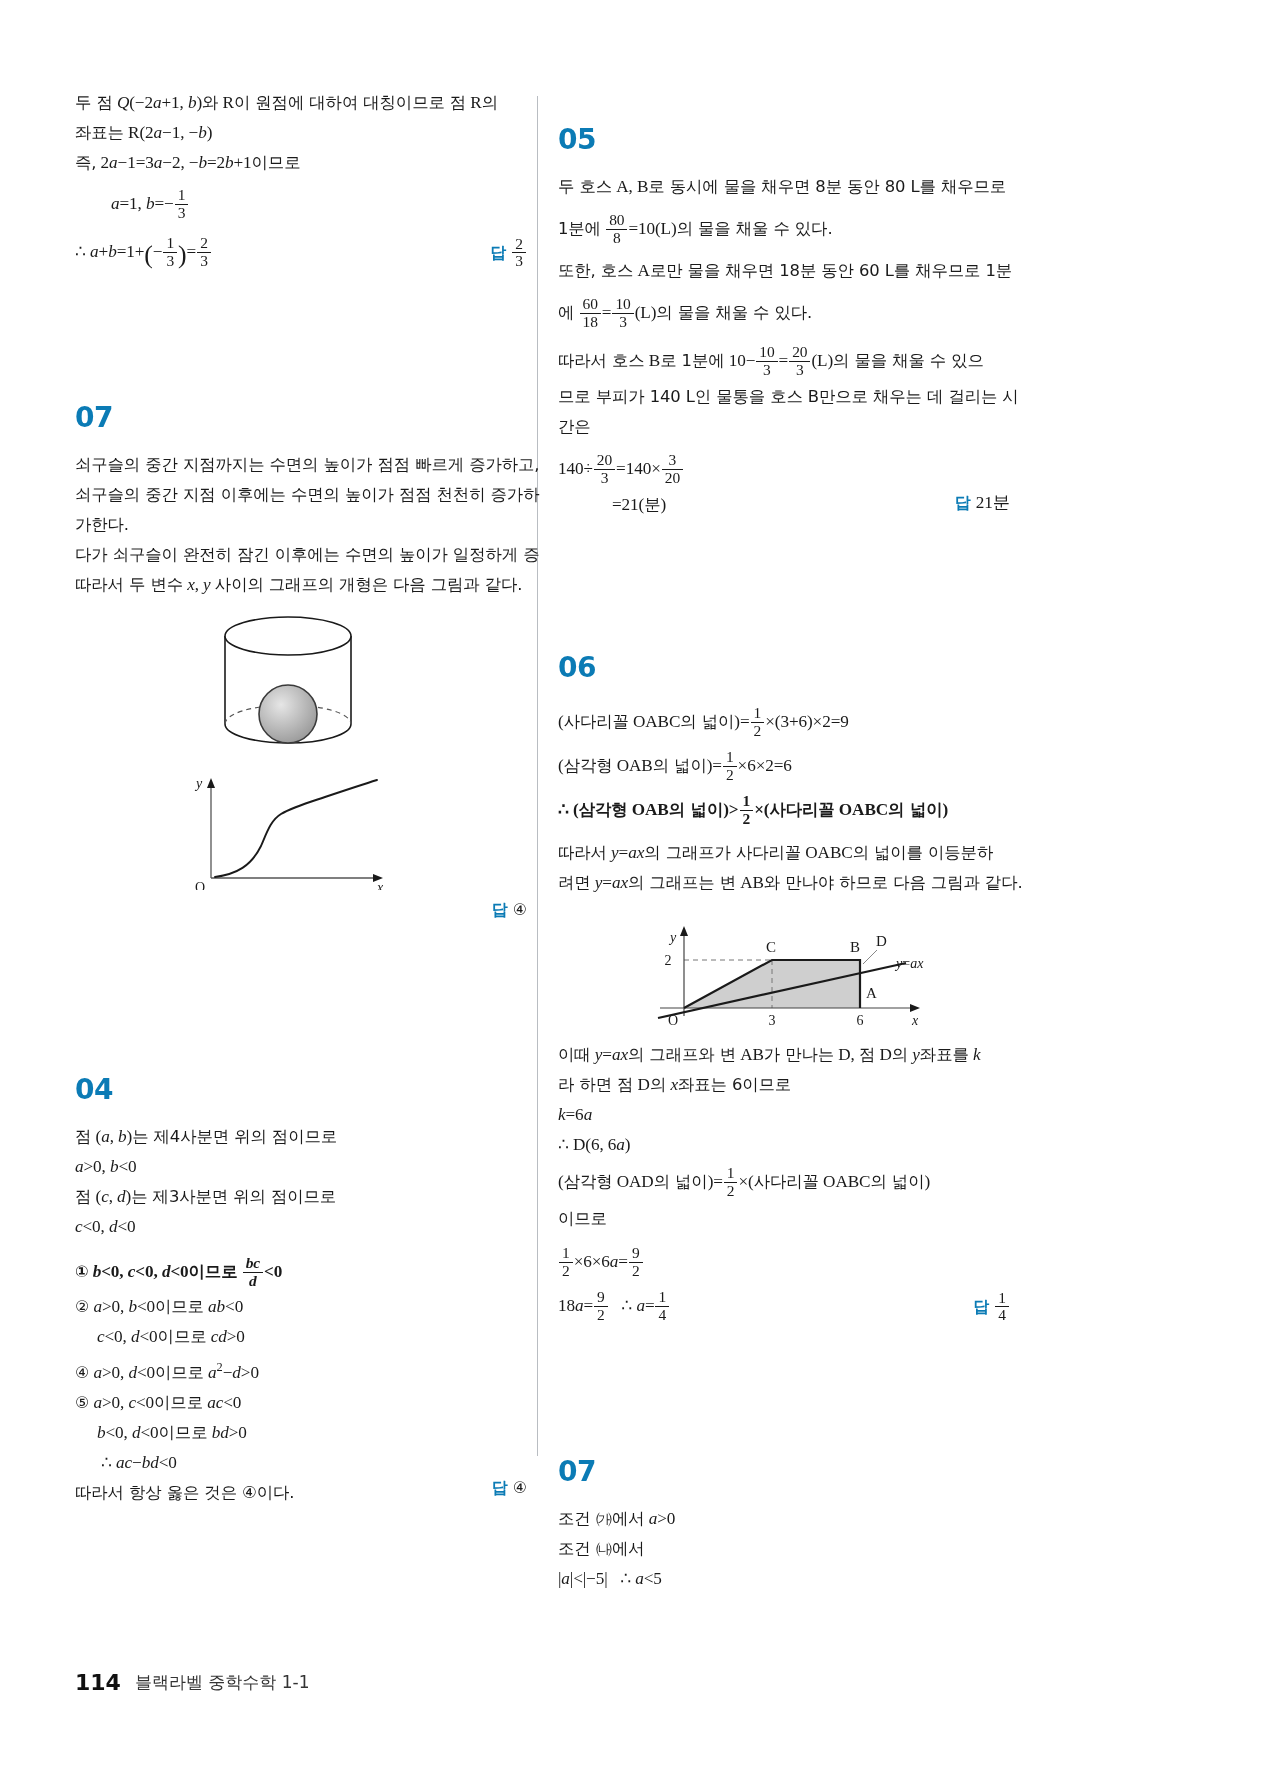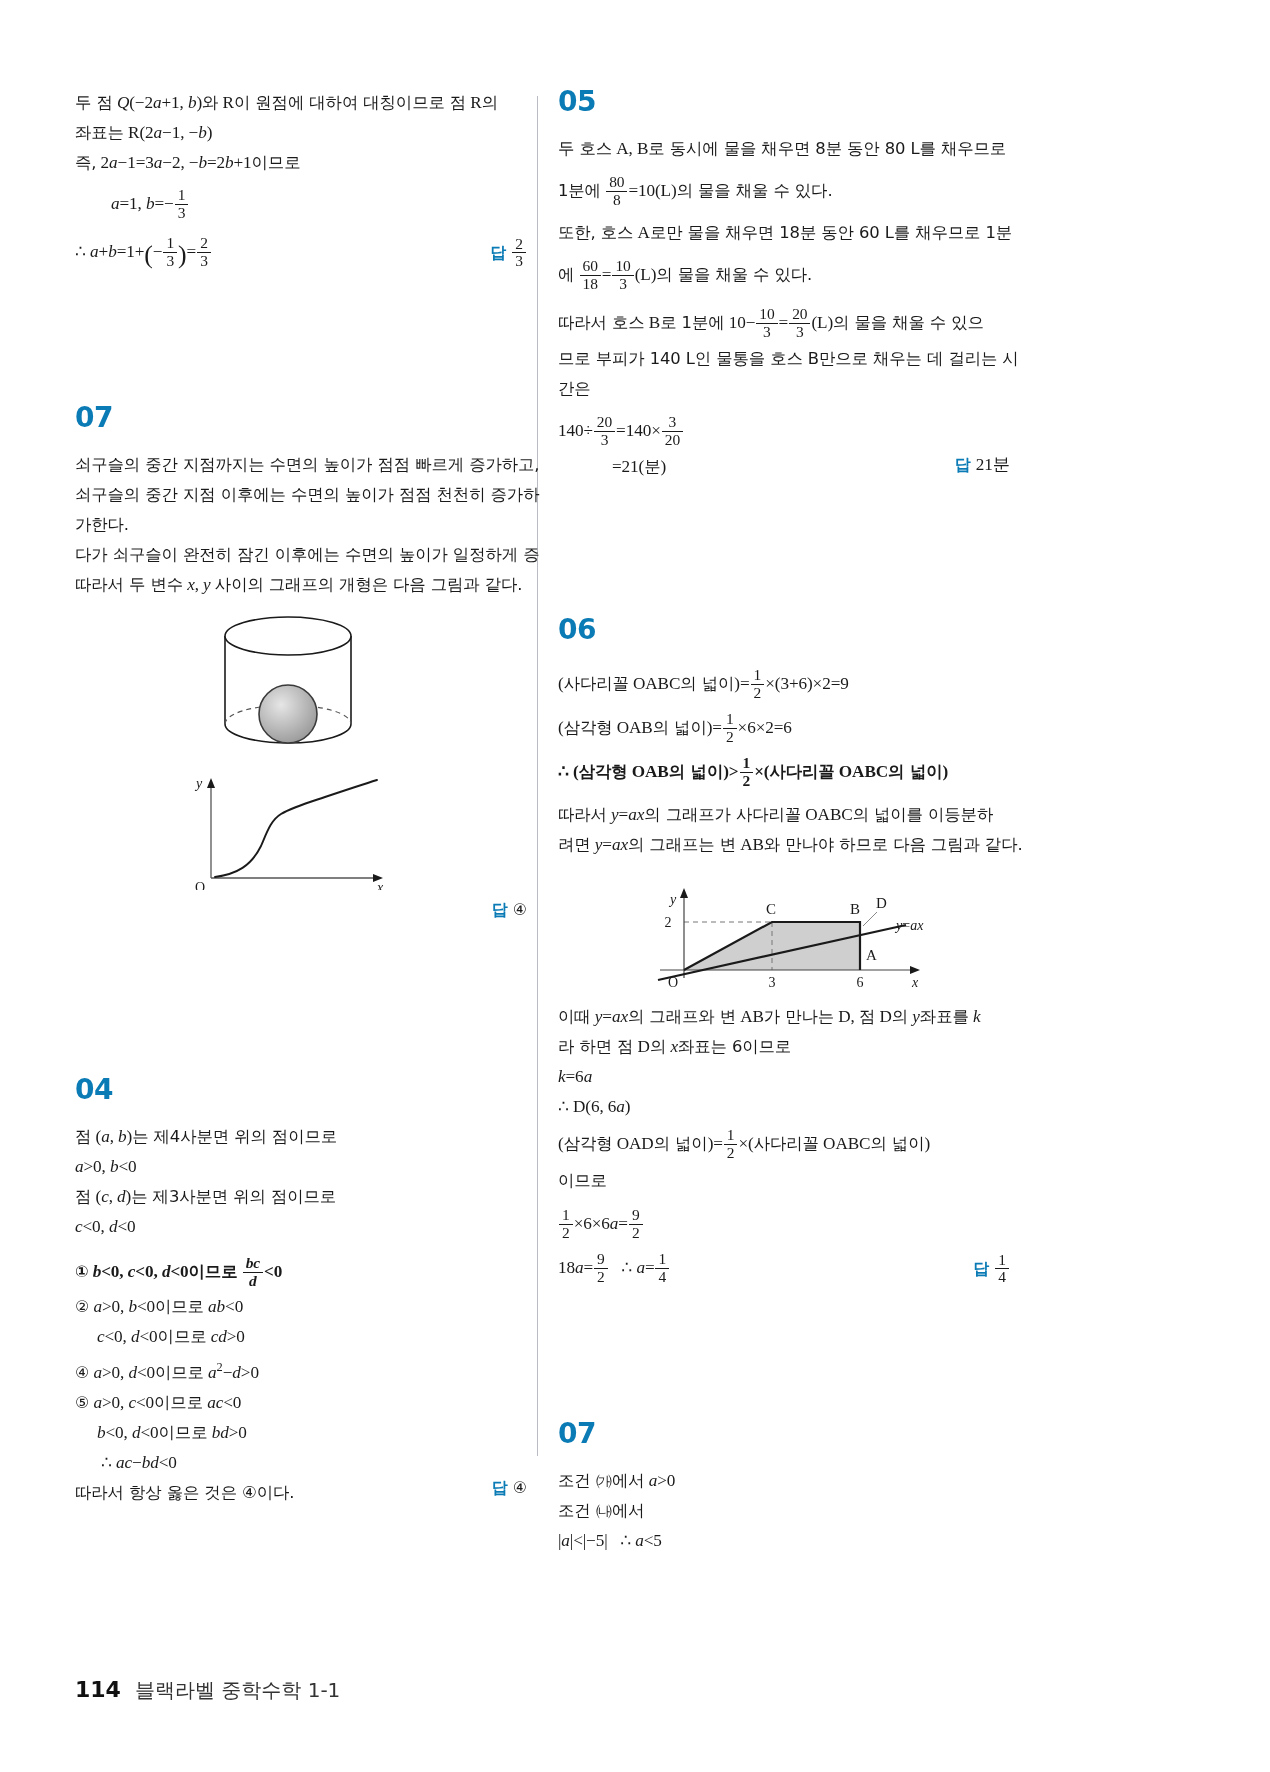--- a/index.html
+++ b/index.html
@@ -9,21 +9,21 @@
     font-family:"Liberation Serif","DejaVu Serif",serif;
     color:#1a1a1a;
     position:relative;
     overflow:hidden;
   }
   .page{position:absolute;inset:0;}
 
   
   .col{position:absolute;top:88px;width:452px;}
   .col-left{left:75px;}
-  .col-right{left:558px;}
+  .col-right{left:558px;margin-top:38px;}
   .col-divider{
     position:absolute;left:537px;top:96px;width:1px;height:1360px;
     background:#b9bdc2;
   }
 
   
   .qnum{
     font-family:"DejaVu Sans","Liberation Sans",sans-serif;
     font-weight:bold;font-size:28px;color:#0b7bb5;
     letter-spacing:-0.5px;line-height:1;
@@ -79,30 +79,30 @@
 
   
   .cnum{font-family:"DejaVu Sans",sans-serif;font-size:16px;}
 
   
   .fig{position:relative;}
   .fig svg{display:block;}
 
   
   .footer{
-    position:absolute;left:75px;bottom:68px;
-    display:flex;align-items:flex-start;gap:14px;
+    position:absolute;left:75px;bottom:77px;
+    display:flex;align-items:center;gap:14px;
   }
   .footer .pgno{
     font-family:"DejaVu Sans","Liberation Sans",sans-serif;
     font-weight:bold;font-size:22px;color:#111;
   }
   .footer .bookname{
     font-family:"DejaVu Sans","Liberation Sans",sans-serif;
-    font-size:20px;color:#333;
+    font-size:17px;color:#333;
   }
 </style>
 </head>
 <body>
 
 <div class="page">
 
   <div class="col-divider"></div>
 
   <div class="col col-left">

